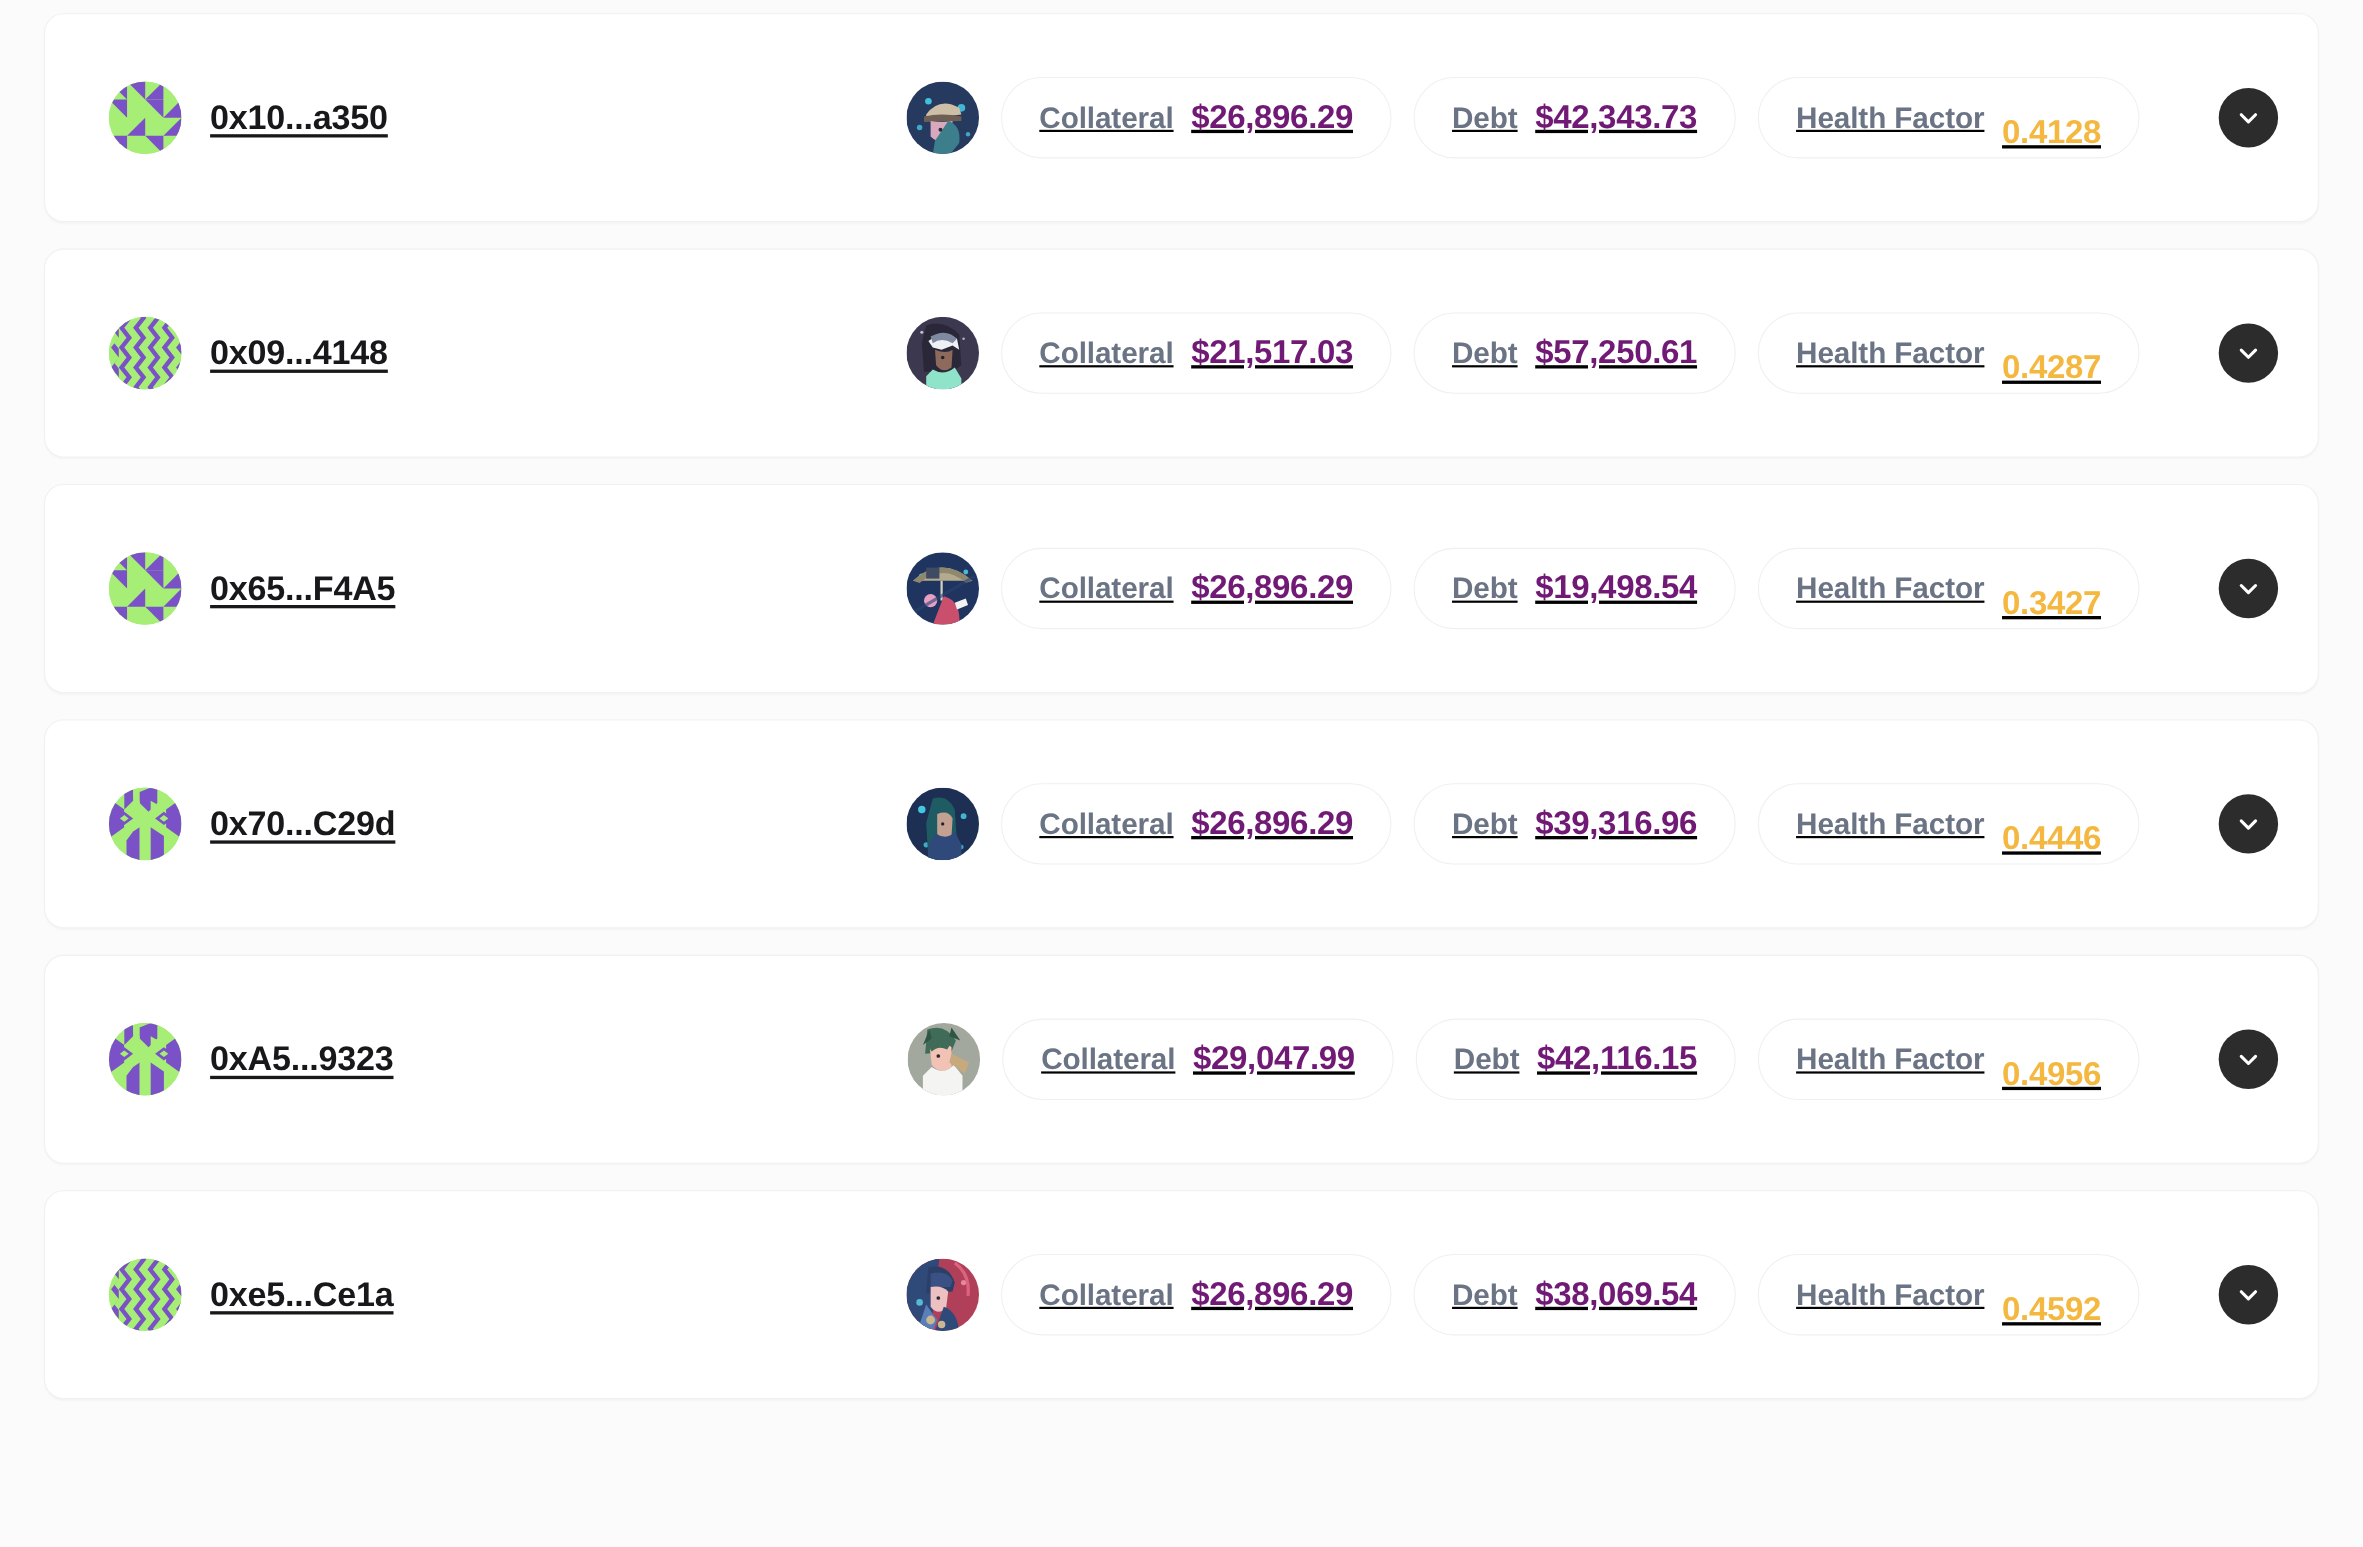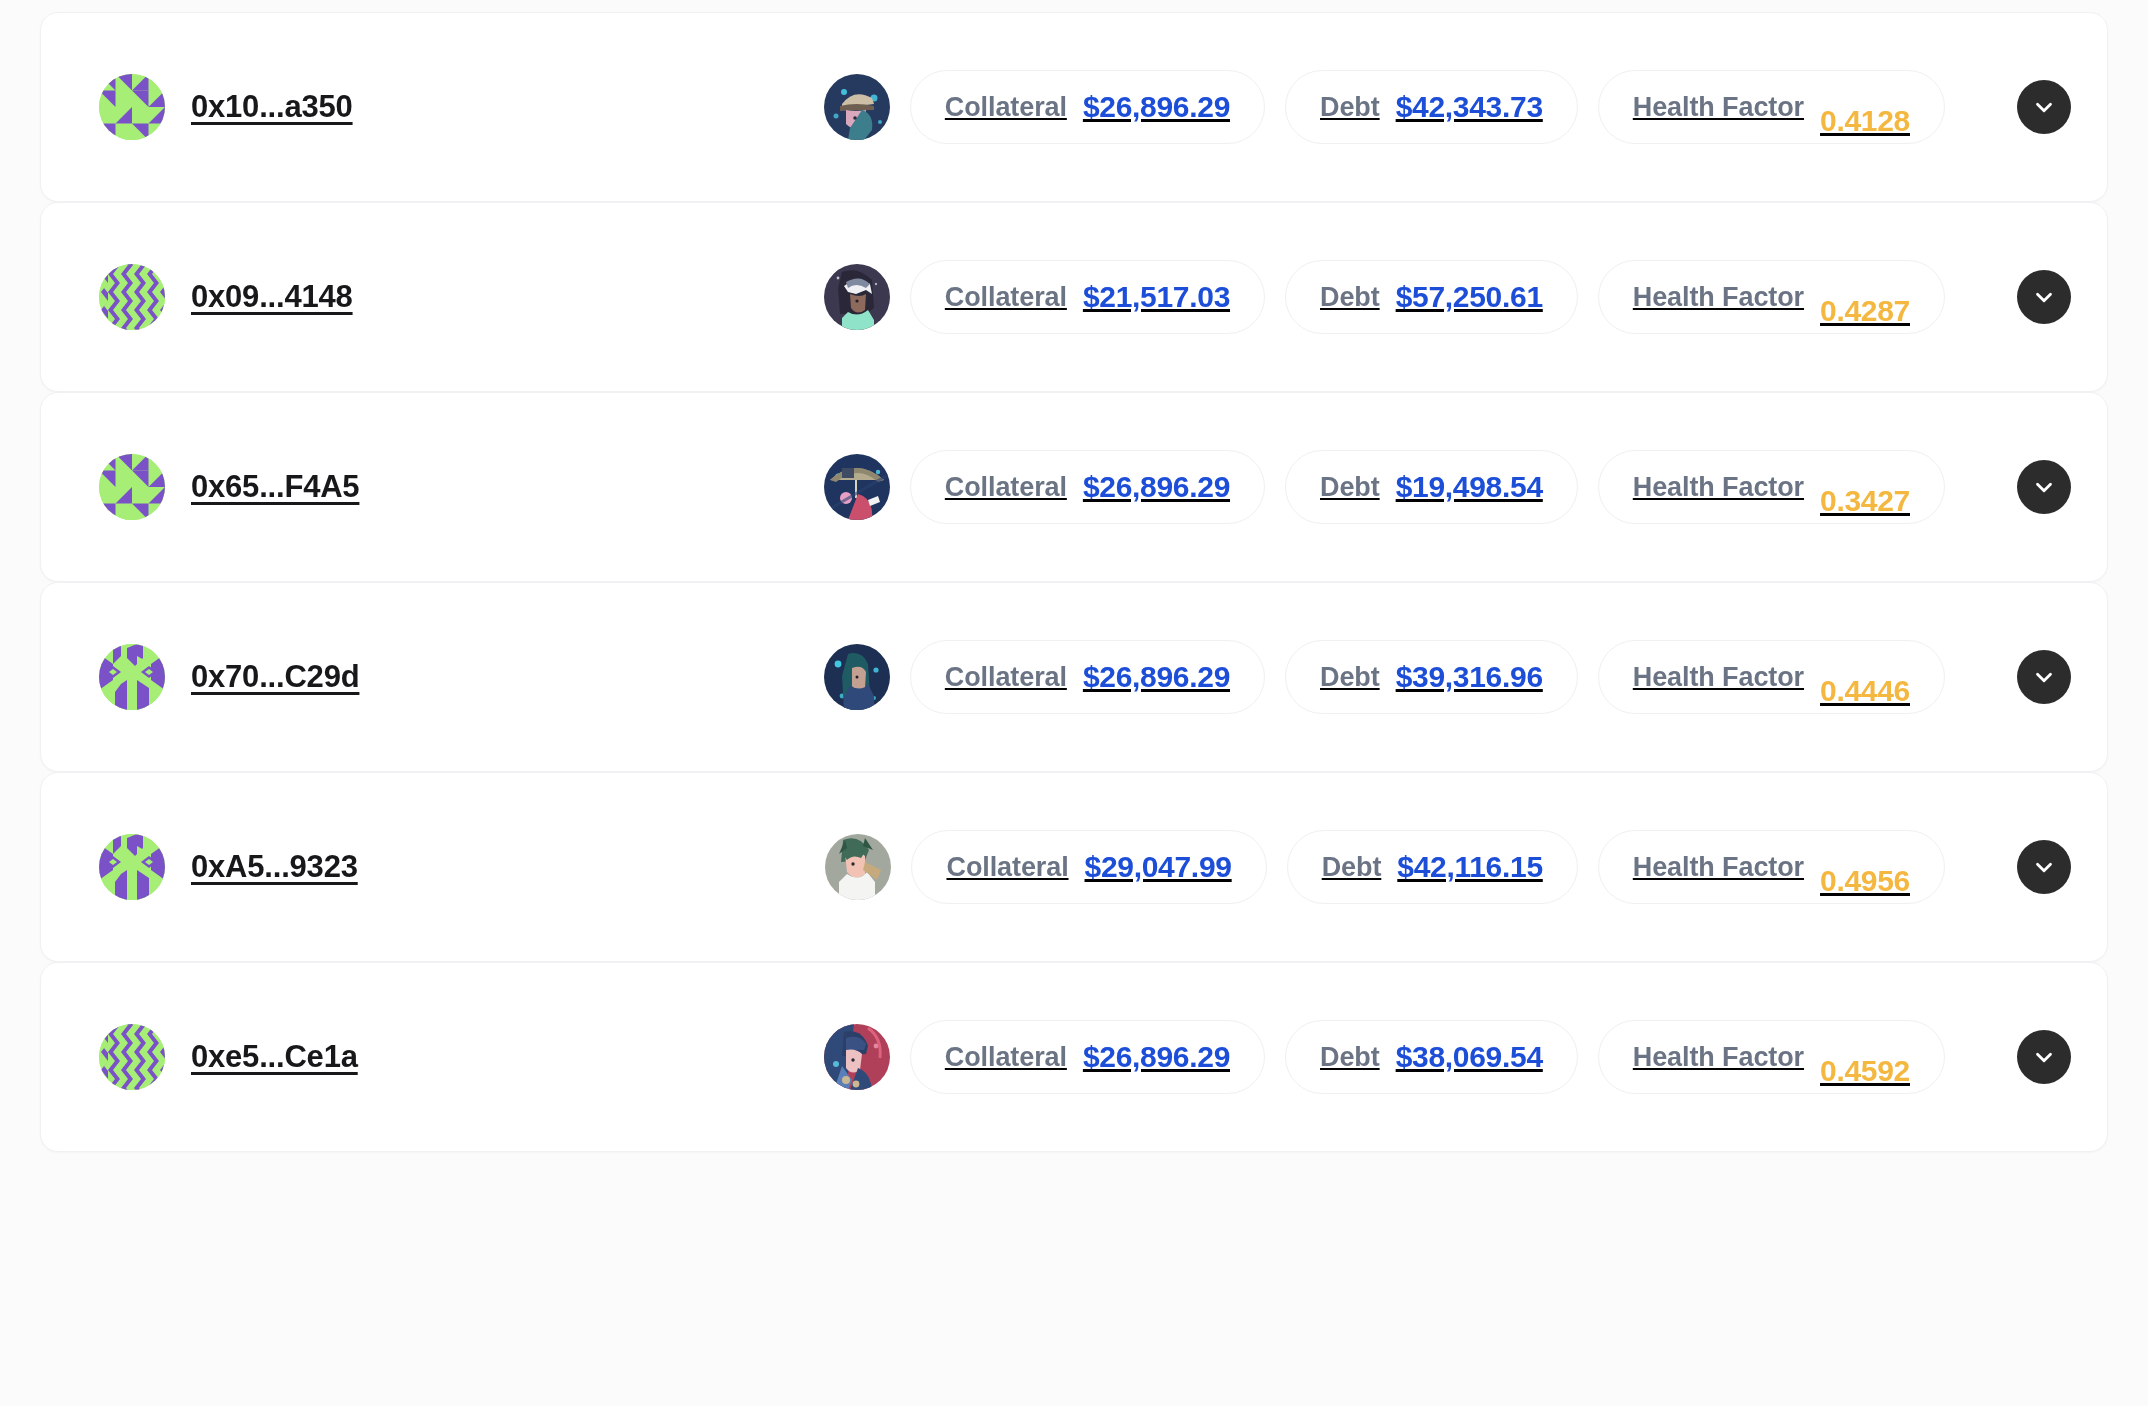--- a/index.html
+++ b/index.html
@@ -10,20 +10,21 @@
     background: #fbfbfc;
     font-family: "Liberation Sans", sans-serif;
     overflow: hidden;
   }
 
   #positions-list {
     width: 2148px;
     padding: 12px 40px 0 40px;
     display: flex;
     flex-direction: column;
+    gap: 24px;
   }
 
   .position-card {
     position: relative;
     background: #ffffff;
     border: 1px solid #f1f1f3;
     border-radius: 18px;
     height: 190px;
     display: flex;
     align-items: center;
@@ -88,21 +89,21 @@
   }
   .metric-label {
     font-size: 27px;
     font-weight: 700;
     color: #6b7484;
     letter-spacing: -0.1px;
   }
   .metric-value {
     font-size: 30px;
     font-weight: 700;
-    color: #1d4ed8;
+    color: #701a75;
     letter-spacing: -0.3px;
   }
   .metric-value.health {
     color: #f4b740;
     margin-top: 28px;
   }
 
   .expand-button {
     width: 54px;
     height: 54px;

